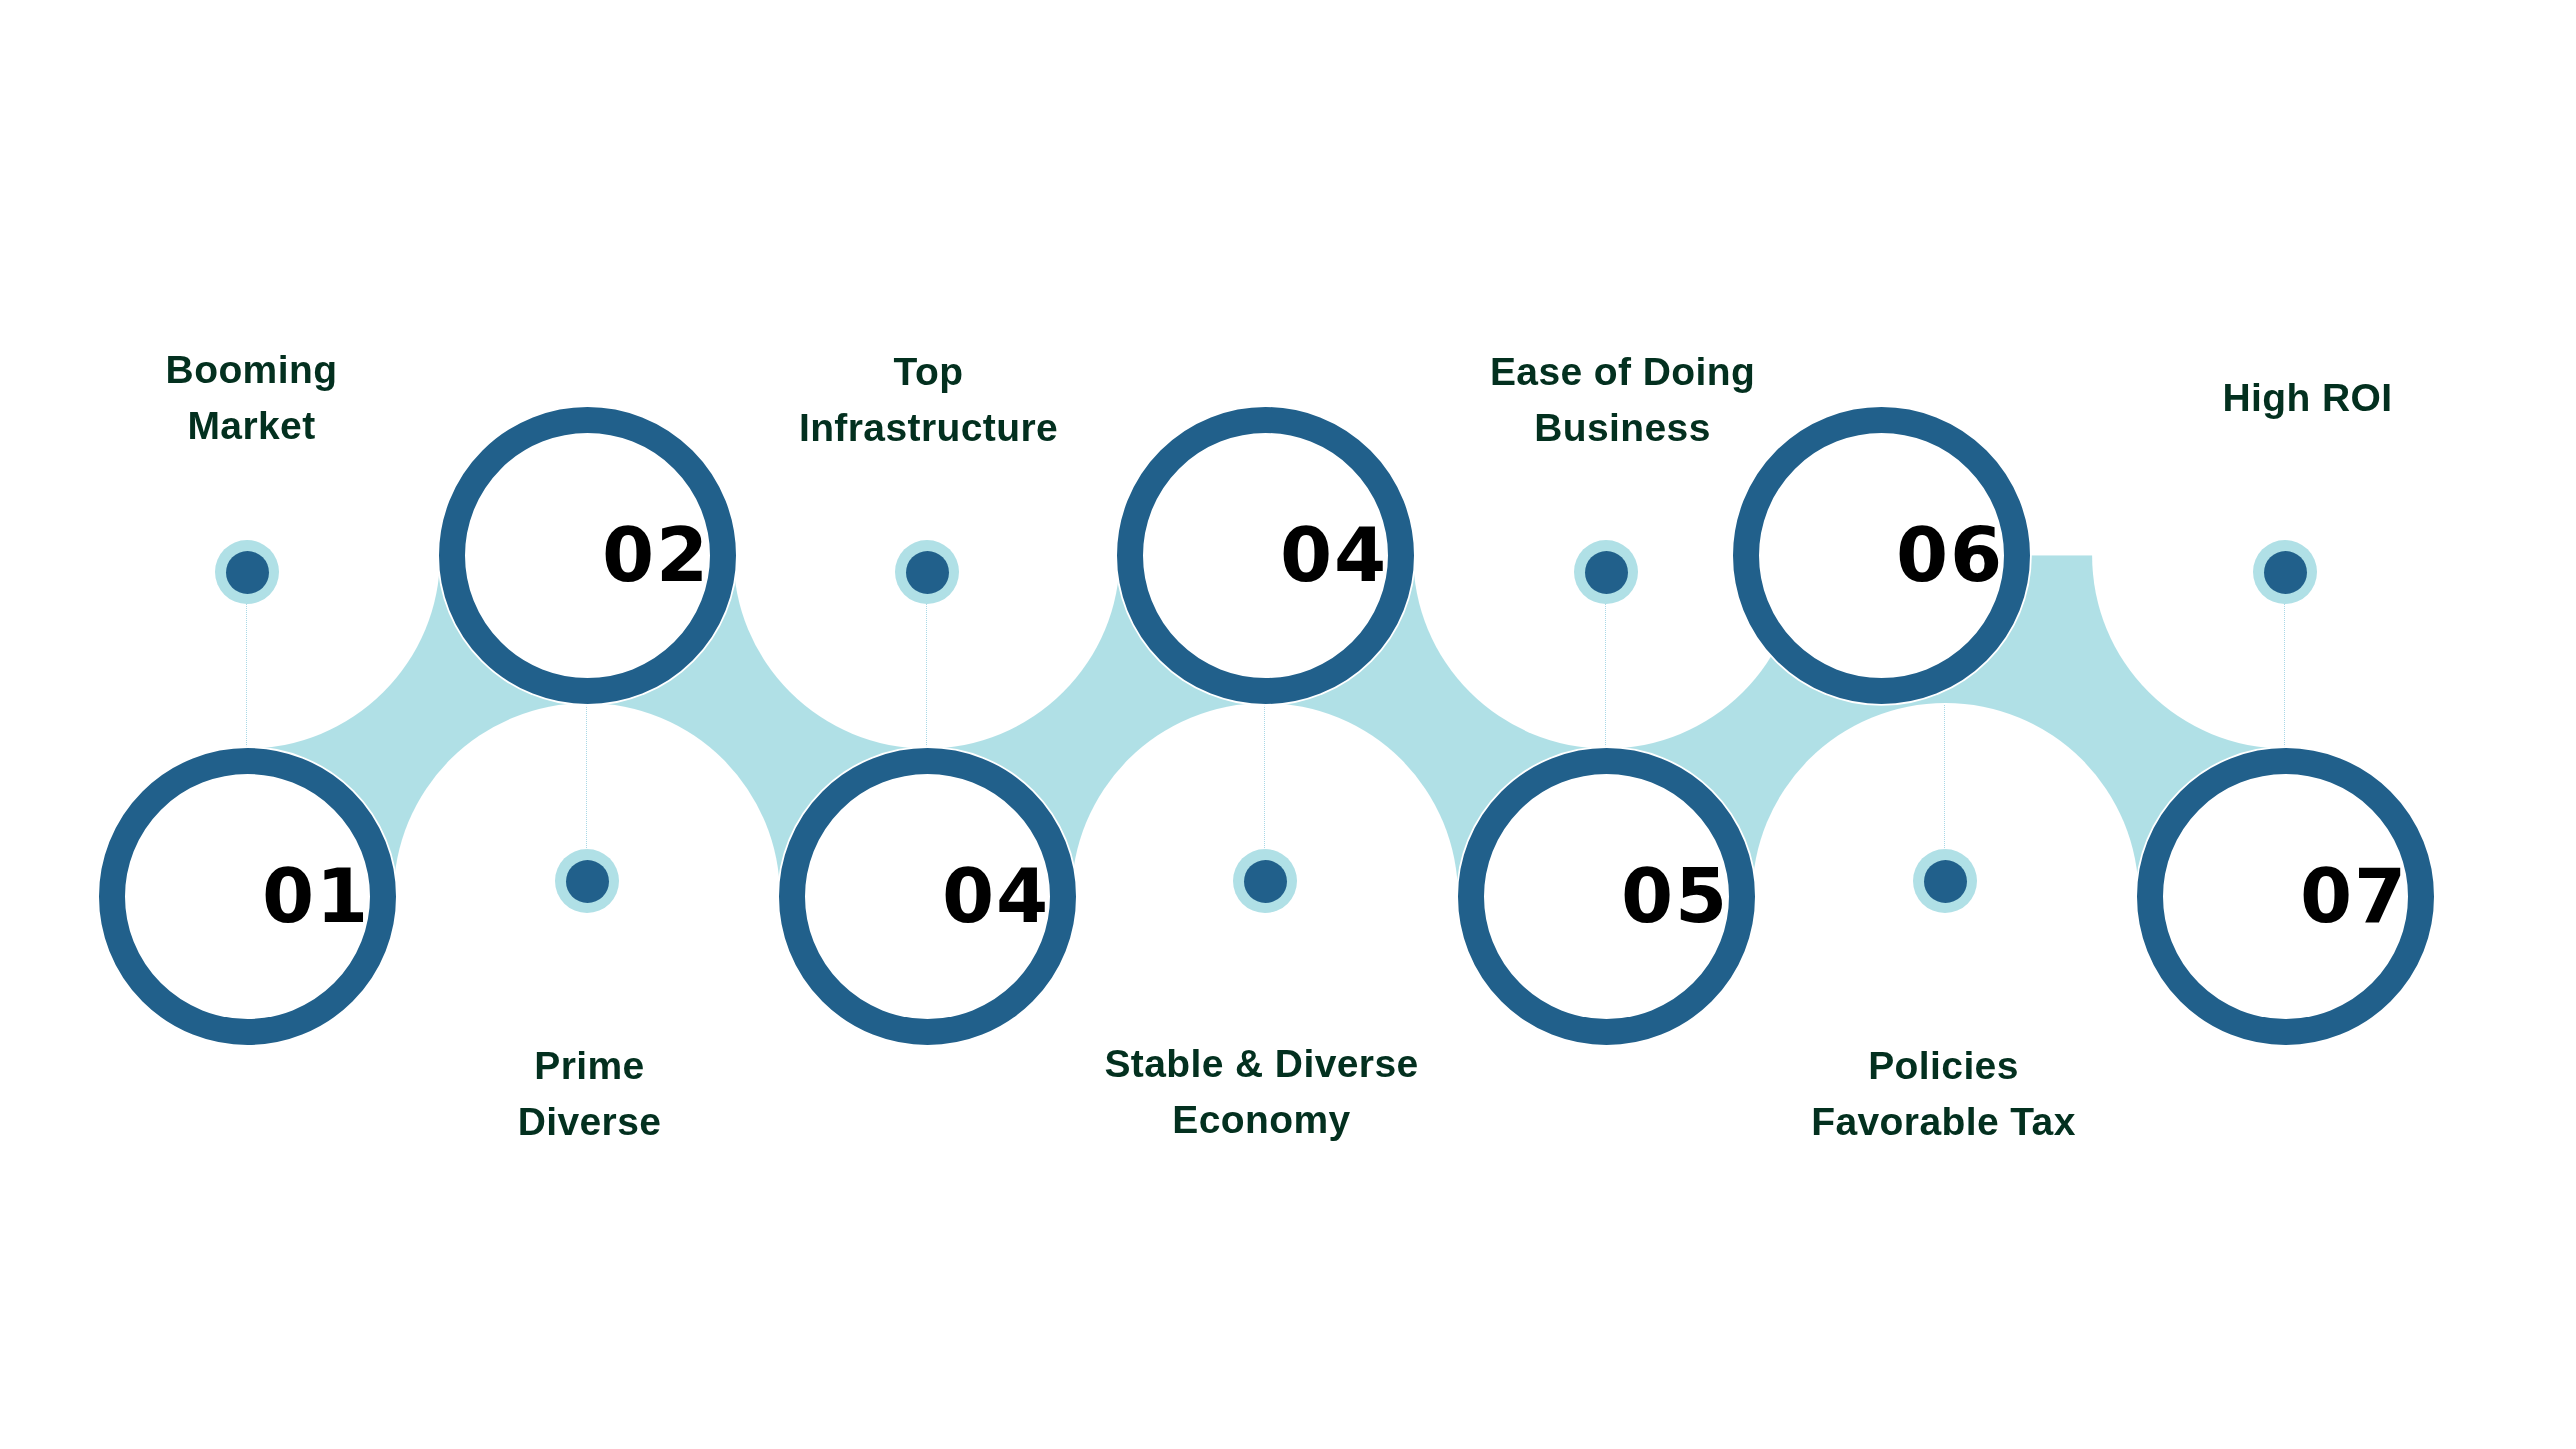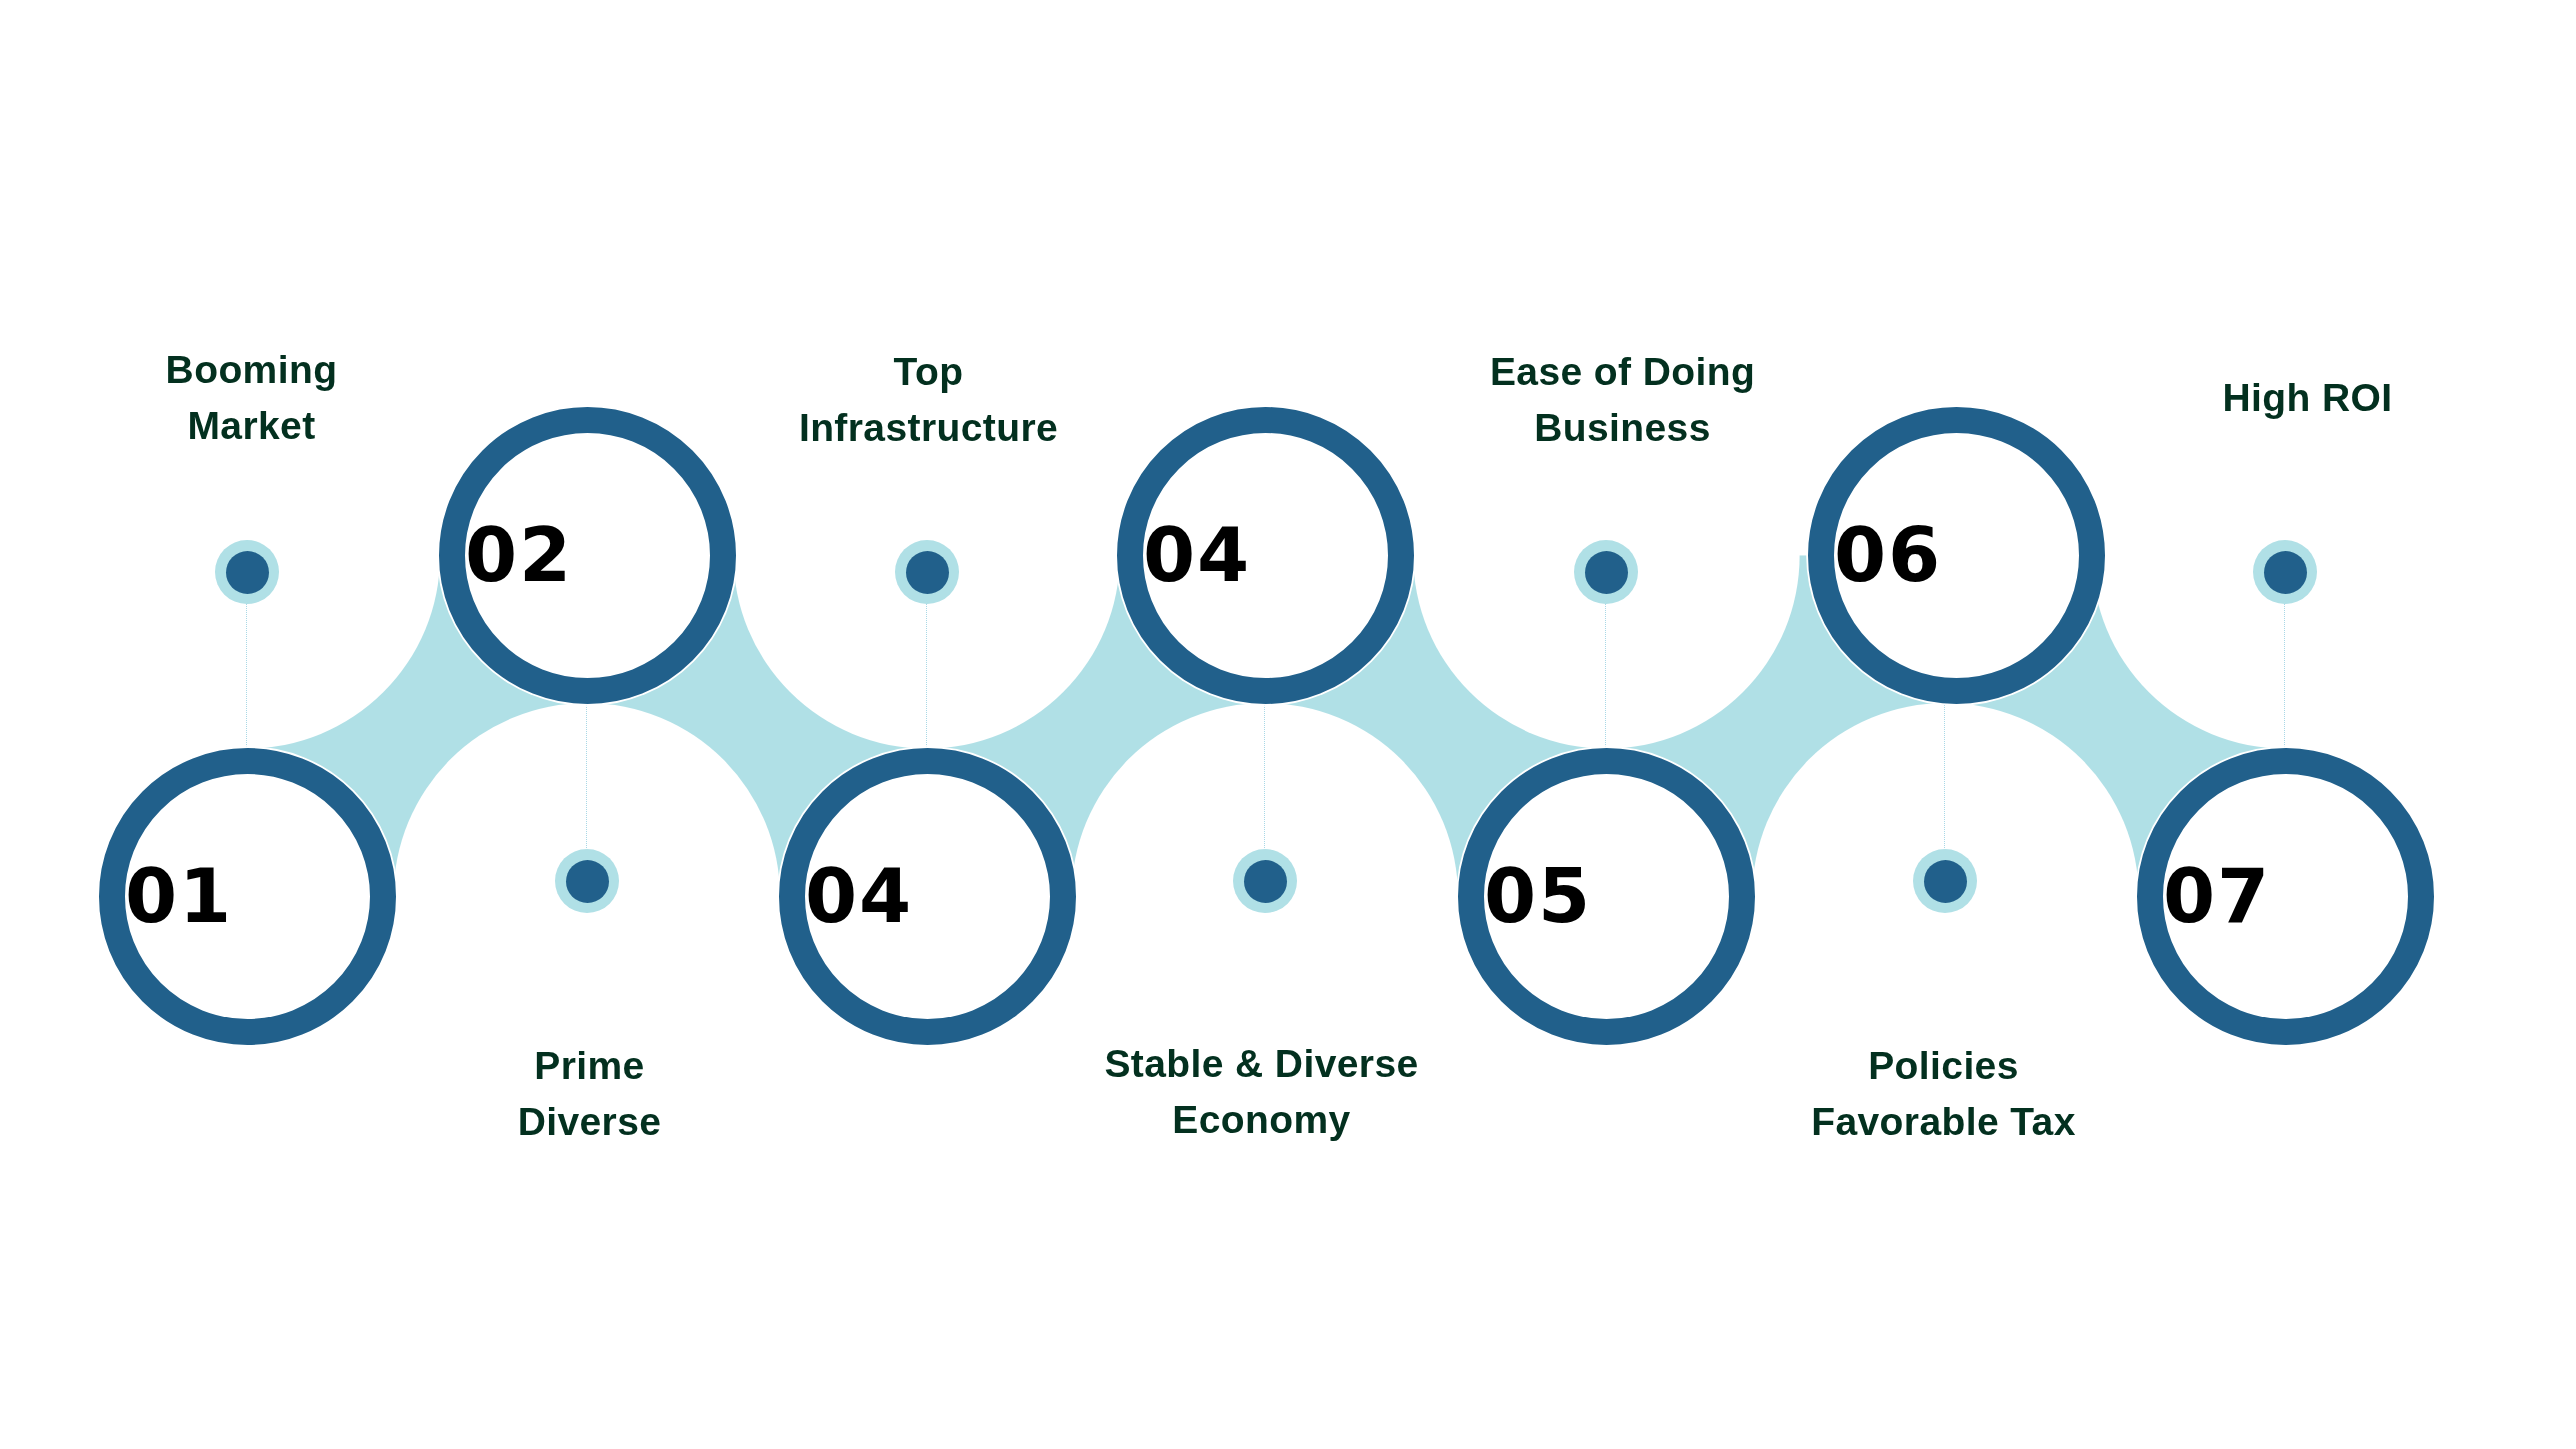--- a/index.html
+++ b/index.html
@@ -2,21 +2,21 @@
 <html style="font-size:14.3px"><head>
 <meta charset="utf-8">
 <style>
   html, body { margin:0; padding:0; background:#ffffff; }
   body { width:2576px; height:1449px; position:relative; overflow:hidden; font-family:"Liberation Sans", sans-serif; }
   #canvas { position:absolute; left:0; top:0; width:2576px; height:1449px; }
   .band { position:absolute; left:0; top:0; }
   .step-circle {
     position:absolute; width:297px; height:297px; margin-left:-148px; margin-top:-148px;
     border-radius:50%; background:#ffffff; box-sizing:border-box; border:26px solid #21608B;
-    display:flex; align-items:center; justify-content:flex-start; box-shadow:0 0 0 1.8px #ffffff;
+    display:flex; align-items:center; justify-content:flex-end; box-shadow:0 0 0 1.8px #ffffff;
   }
   .step-number { font-family:"DejaVu Sans", sans-serif; font-weight:bold; font-size:75px; color:#000000; letter-spacing:1.8px; line-height:1; }
   .dot { position:absolute; width:64px; height:64px; margin-left:-32px; margin-top:-32px; border-radius:50%; background:#B0E0E6; }
   .dot-inner { position:absolute; left:10.7px; top:10.7px; width:43px; height:43px; border-radius:50%; background:#21608B; }
   .connector { position:absolute; width:0; border-left:1.8px dotted #A9D8E6; margin-left:-0.9px; }
   .label { position:absolute; width:465px; margin-left:-233px; text-align:center; color:#03301F; font-weight:bold; font-size:39px; line-height:56px; letter-spacing:0.4px; }
   .label-line { display:block; white-space:nowrap; }
 </style>
 </head>
 <body>
@@ -77,21 +77,21 @@
   </div>
   <div class="step-circle" style="left:927px; top:896px;">
     <span class="step-number">04</span>
   </div>
   <div class="step-circle" style="left:1265px; top:555px;">
     <span class="step-number">04</span>
   </div>
   <div class="step-circle" style="left:1606px; top:896px;">
     <span class="step-number">05</span>
   </div>
-  <div class="step-circle" style="left:1956px; top:555px;">
+  <div class="step-circle" style="left:1881px; top:555px;">
     <span class="step-number">06</span>
   </div>
   <div class="step-circle" style="left:2285px; top:896px;">
     <span class="step-number">07</span>
   </div>
 
   <div class="label" style="left:252px; top:342px;">
     <span class="label-line">Booming</span>
     <span class="label-line">Market</span>
   </div>

